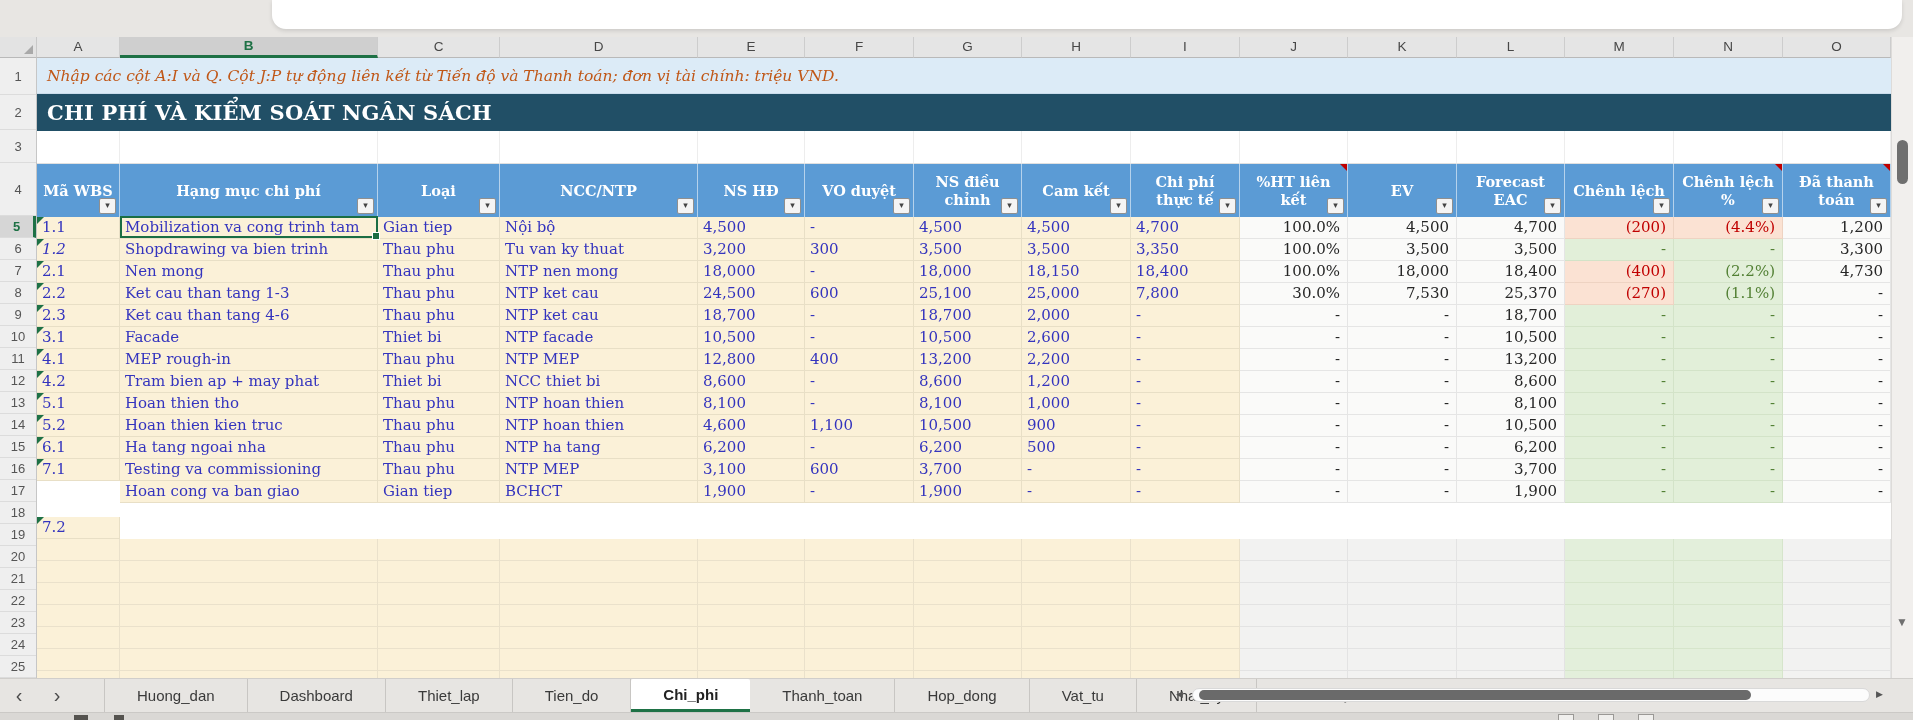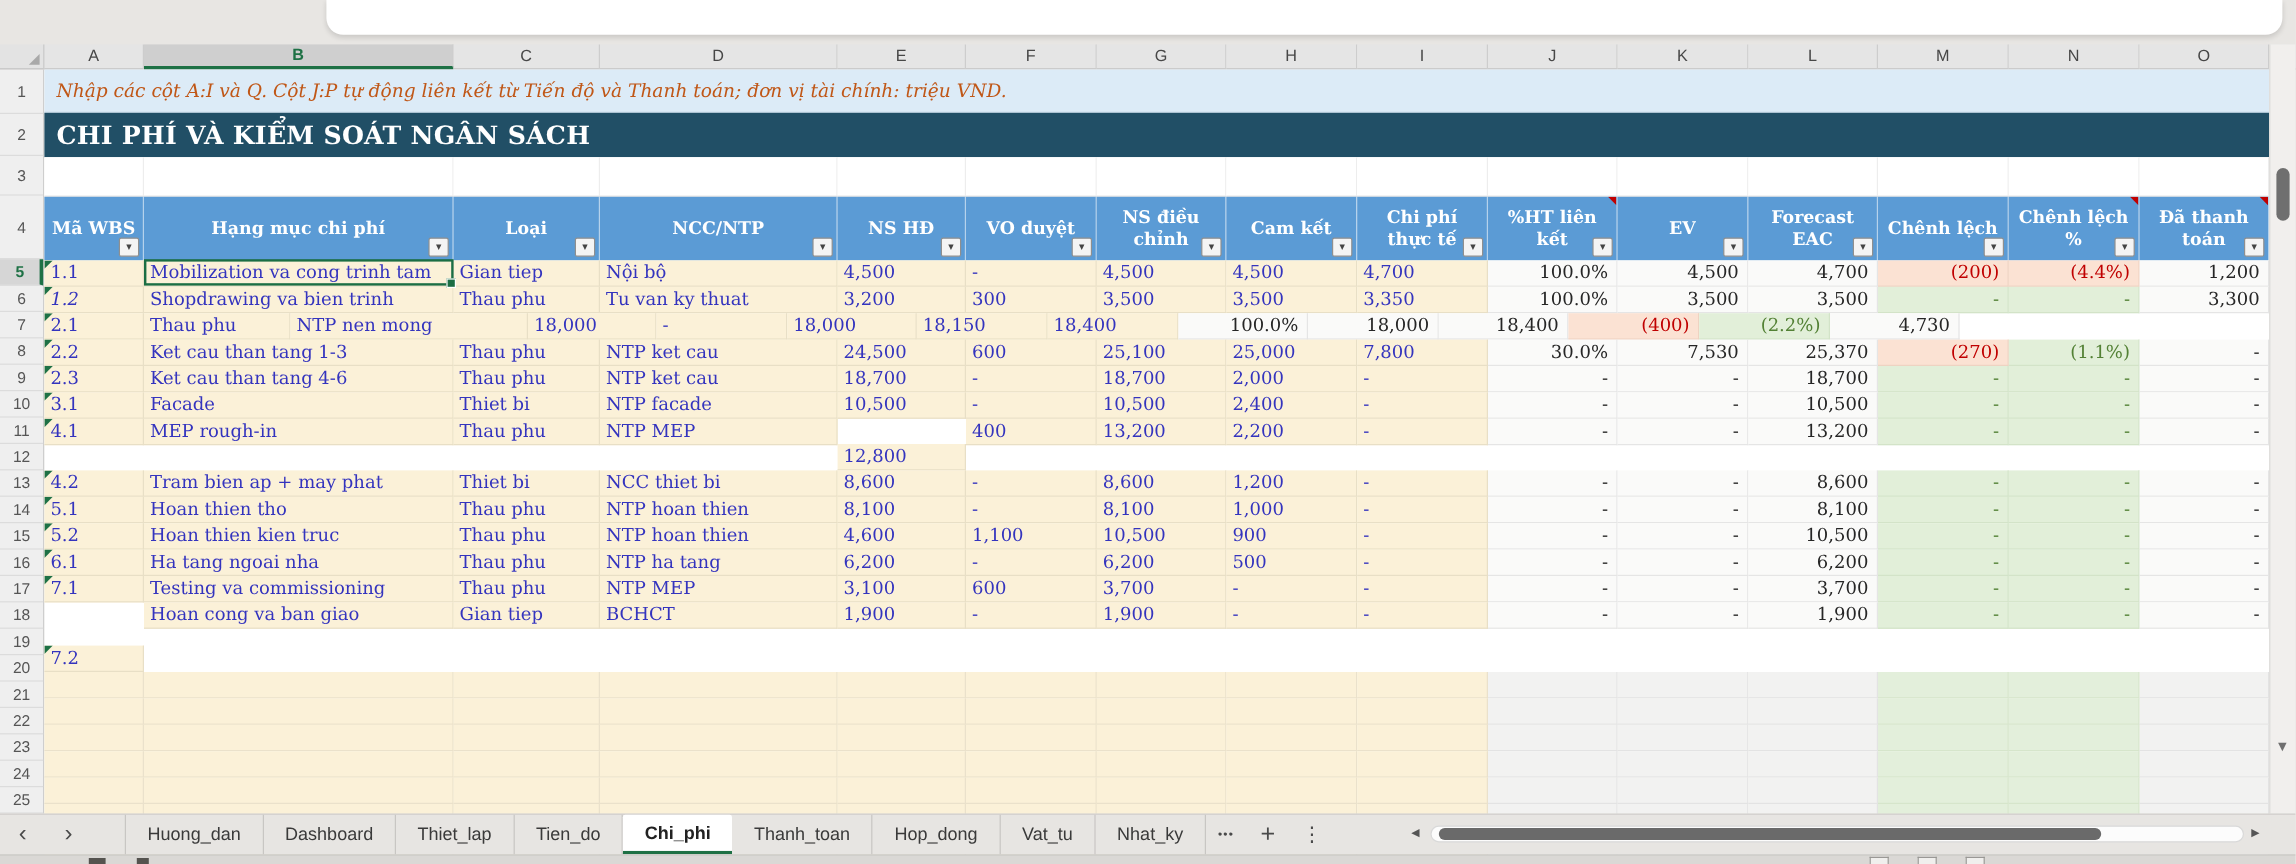--- a/index.html
+++ b/index.html
@@ -62,21 +62,21 @@
 
   
   #vscroll{position:absolute;left:1891px;top:37px;width:22px;height:641px;background:#F1EFED;border-left:1px solid #DDDBD9;box-sizing:border-box;}
   #v-thumb{position:absolute;left:5px;top:103px;width:11px;height:44px;background:#6F6F6F;border-radius:6px;}
   #v-down{position:absolute;left:4px;top:578px;color:#6F6F6F;font-size:12px;}
 
   
   #tabbar{position:absolute;left:0;top:678px;width:1913px;height:34px;background:#E7E5E2;border-top:1px solid #D0CECB;box-sizing:border-box;display:flex;align-items:stretch;}
   .navbtn{width:38px;display:flex;align-items:center;justify-content:center;color:#4A4A4A;font-size:20px;}
   #tabs{display:flex;margin-left:28px;}
-  .stab{display:flex;align-items:center;padding:0 18px;font-size:15px;color:#3A3A3A;border-right:1px solid #C8C6C3;position:relative;}
+  .stab{display:flex;align-items:center;padding:0 32px;font-size:15px;color:#3A3A3A;border-right:1px solid #C8C6C3;position:relative;}
   .stab:first-child{border-left:1px solid #C8C6C3;}
   .stab.active{background:#FFFFFF;font-weight:bold;color:#222;border-right:none;border-left:none;border-bottom:3px solid #1E7145;border-radius:2px 2px 0 0;}
   .tab-extra{display:flex;align-items:center;color:#4A4A4A;}
   #tab-more{font-size:10px;letter-spacing:1px;padding:0 10px;}
   #tab-add{font-size:21px;padding:0 12px;}
   #tab-menu{font-size:17px;padding:0 10px;}
   #hscroll{position:absolute;left:1192px;top:9px;width:678px;height:14px;background:#FCFCFC;border:1px solid #D9D9D9;border-radius:8px;box-sizing:border-box;}
   #h-thumb{position:absolute;left:6px;top:1px;width:552px;height:10px;background:#6A6A6A;border-radius:6px;}
   .h-arrow{position:absolute;top:10px;color:#555;font-size:9px;}
   #h-left{left:1176px;} #h-right{left:1876px;}
@@ -265,20 +265,21 @@
           <div class="cell al zone-cream" style="width: 109px;">3,350</div>
           <div class="cell ar zone-plain" style="width: 108px;">100.0%</div>
           <div class="cell ar zone-plain" style="width: 109px;">3,500</div>
           <div class="cell ar zone-plain" style="width: 108px;">3,500</div>
           <div class="cell ar v-dash" style="width: 109px;">-</div>
           <div class="cell ar v-dash" style="width: 109px;">-</div>
           <div class="cell ar zone-plain" style="width: 108px;">3,300</div>
         </div>
         <div class="srow">
           <div class="cell al zone-cream" style="width: 83px;">2.1<div class="tri-green"></div></div>
+          <div class="cell al zone-cream" style="width: 258px;">Nen mong</div>
           <div class="cell al zone-cream" style="width: 122px;">Thau phu</div>
           <div class="cell al zone-cream" style="width: 198px;">NTP nen mong</div>
           <div class="cell al zone-cream" style="width: 107px;">18,000</div>
           <div class="cell al zone-cream" style="width: 109px;">-</div>
           <div class="cell al zone-cream" style="width: 108px;">18,000</div>
           <div class="cell al zone-cream" style="width: 109px;">18,150</div>
           <div class="cell al zone-cream" style="width: 109px;">18,400</div>
           <div class="cell ar zone-plain" style="width: 108px;">100.0%</div>
           <div class="cell ar zone-plain" style="width: 109px;">18,000</div>
           <div class="cell ar zone-plain" style="width: 108px;">18,400</div>
@@ -321,35 +322,35 @@
           <div class="cell ar zone-plain" style="width: 108px;">-</div>
         </div>
         <div class="srow">
           <div class="cell al zone-cream" style="width: 83px;">3.1<div class="tri-green"></div></div>
           <div class="cell al zone-cream" style="width: 258px;">Facade</div>
           <div class="cell al zone-cream" style="width: 122px;">Thiet bi</div>
           <div class="cell al zone-cream" style="width: 198px;">NTP facade</div>
           <div class="cell al zone-cream" style="width: 107px;">10,500</div>
           <div class="cell al zone-cream" style="width: 109px;">-</div>
           <div class="cell al zone-cream" style="width: 108px;">10,500</div>
-          <div class="cell al zone-cream" style="width: 109px;">2,400</div>
+          <div class="cell al zone-cream" style="width: 109px;">2,600</div>
           <div class="cell al zone-cream" style="width: 109px;">-</div>
           <div class="cell ar zone-plain" style="width: 108px;">-</div>
           <div class="cell ar zone-plain" style="width: 109px;">-</div>
           <div class="cell ar zone-plain" style="width: 108px;">10,500</div>
           <div class="cell ar v-dash" style="width: 109px;">-</div>
           <div class="cell ar v-dash" style="width: 109px;">-</div>
           <div class="cell ar zone-plain" style="width: 108px;">-</div>
         </div>
         <div class="srow">
           <div class="cell al zone-cream" style="width: 83px;">4.1<div class="tri-green"></div></div>
           <div class="cell al zone-cream" style="width: 258px;">MEP rough-in</div>
           <div class="cell al zone-cream" style="width: 122px;">Thau phu</div>
           <div class="cell al zone-cream" style="width: 198px;">NTP MEP</div>
-          <div class="cell al zone-cream" style="width: 107px; margin-top: 21px;">12,800</div>
+          <div class="cell al zone-cream" style="width: 107px;">12,800</div>
           <div class="cell al zone-cream" style="width: 109px;">400</div>
           <div class="cell al zone-cream" style="width: 108px;">13,200</div>
           <div class="cell al zone-cream" style="width: 109px;">2,200</div>
           <div class="cell al zone-cream" style="width: 109px;">-</div>
           <div class="cell ar zone-plain" style="width: 108px;">-</div>
           <div class="cell ar zone-plain" style="width: 109px;">-</div>
           <div class="cell ar zone-plain" style="width: 108px;">13,200</div>
           <div class="cell ar v-dash" style="width: 109px;">-</div>
           <div class="cell ar v-dash" style="width: 109px;">-</div>
           <div class="cell ar zone-plain" style="width: 108px;">-</div>

